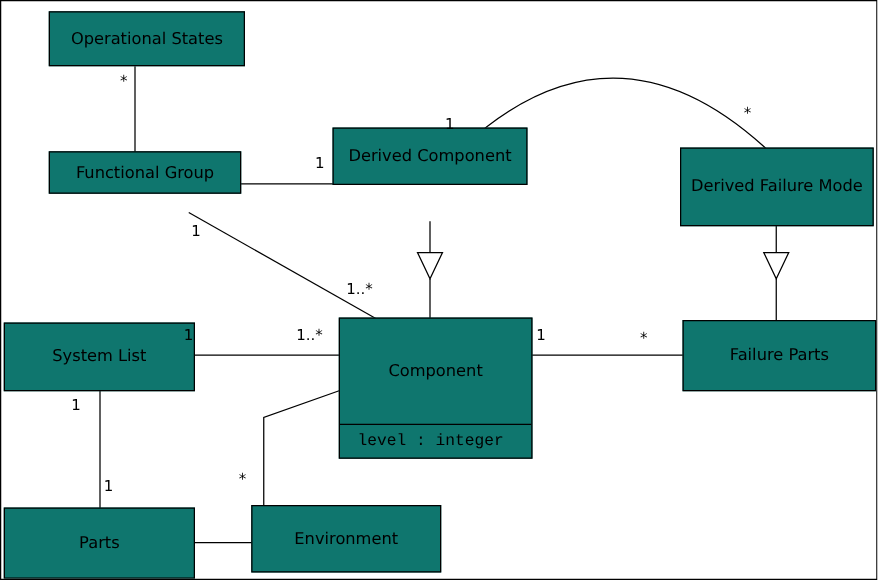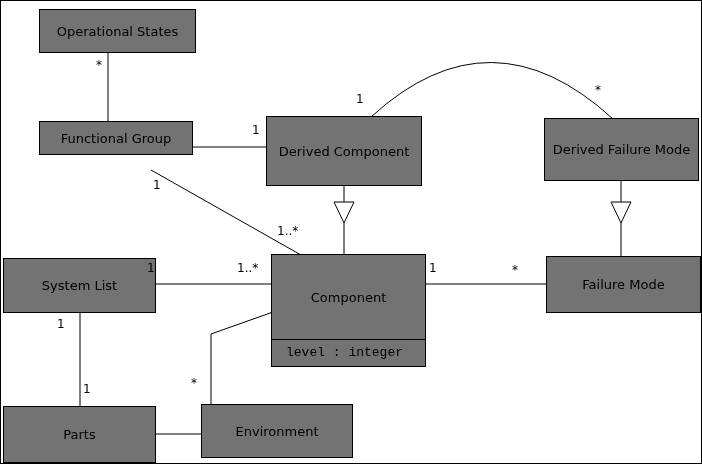--- a/index.html
+++ b/index.html
@@ -18,21 +18,21 @@
   .wires {
     position: absolute;
     left: 0;
     top: 0;
     width: 702px;
     height: 464px;
   }
 
   .uml-class {
     position: absolute;
-    background: #737373;
+    background: #0f766e;
     border: 1px solid #000;
     display: flex;
     flex-direction: column;
   }
   .uml-class .name {
     flex: 1;
     display: flex;
     align-items: center;
     justify-content: center;
     font-size: 13px;
@@ -88,41 +88,41 @@
   </svg>
 
   <div class="uml-class" style="left:38px;top:8px;width:157px;height:44px">
     <div class="name">Operational States</div>
   </div>
 
   <div class="uml-class" style="left:38px;top:120px;width:154px;height:34px">
     <div class="name">Functional Group</div>
   </div>
 
-  <div class="uml-class" style="left:265px;top:115px;width:156px;height:70px">
+  <div class="uml-class" style="left:265px;top:101px;width:156px;height:46px">
     <div class="name">Derived Component</div>
   </div>
 
   <div class="uml-class" style="left:543px;top:117px;width:155px;height:63px">
     <div class="name">Derived Failure Mode</div>
   </div>
 
   <div class="uml-class" style="left:2px;top:257px;width:153px;height:55px">
     <div class="name">System List</div>
   </div>
 
   <div class="uml-class" style="left:270px;top:253px;width:155px;height:113px">
     <div class="name">Component</div>
     <div class="attrs">
       <div>level : integer</div>
     </div>
   </div>
 
   <div class="uml-class" style="left:545px;top:255px;width:155px;height:57px">
-    <div class="name">Failure Mode</div>
+    <div class="name">Failure Parts</div>
   </div>
 
   <div class="uml-class" style="left:2px;top:405px;width:153px;height:57px">
     <div class="name">Parts</div>
   </div>
 
   <div class="uml-class" style="left:200px;top:403px;width:152px;height:54px">
     <div class="name">Environment</div>
   </div>
 

